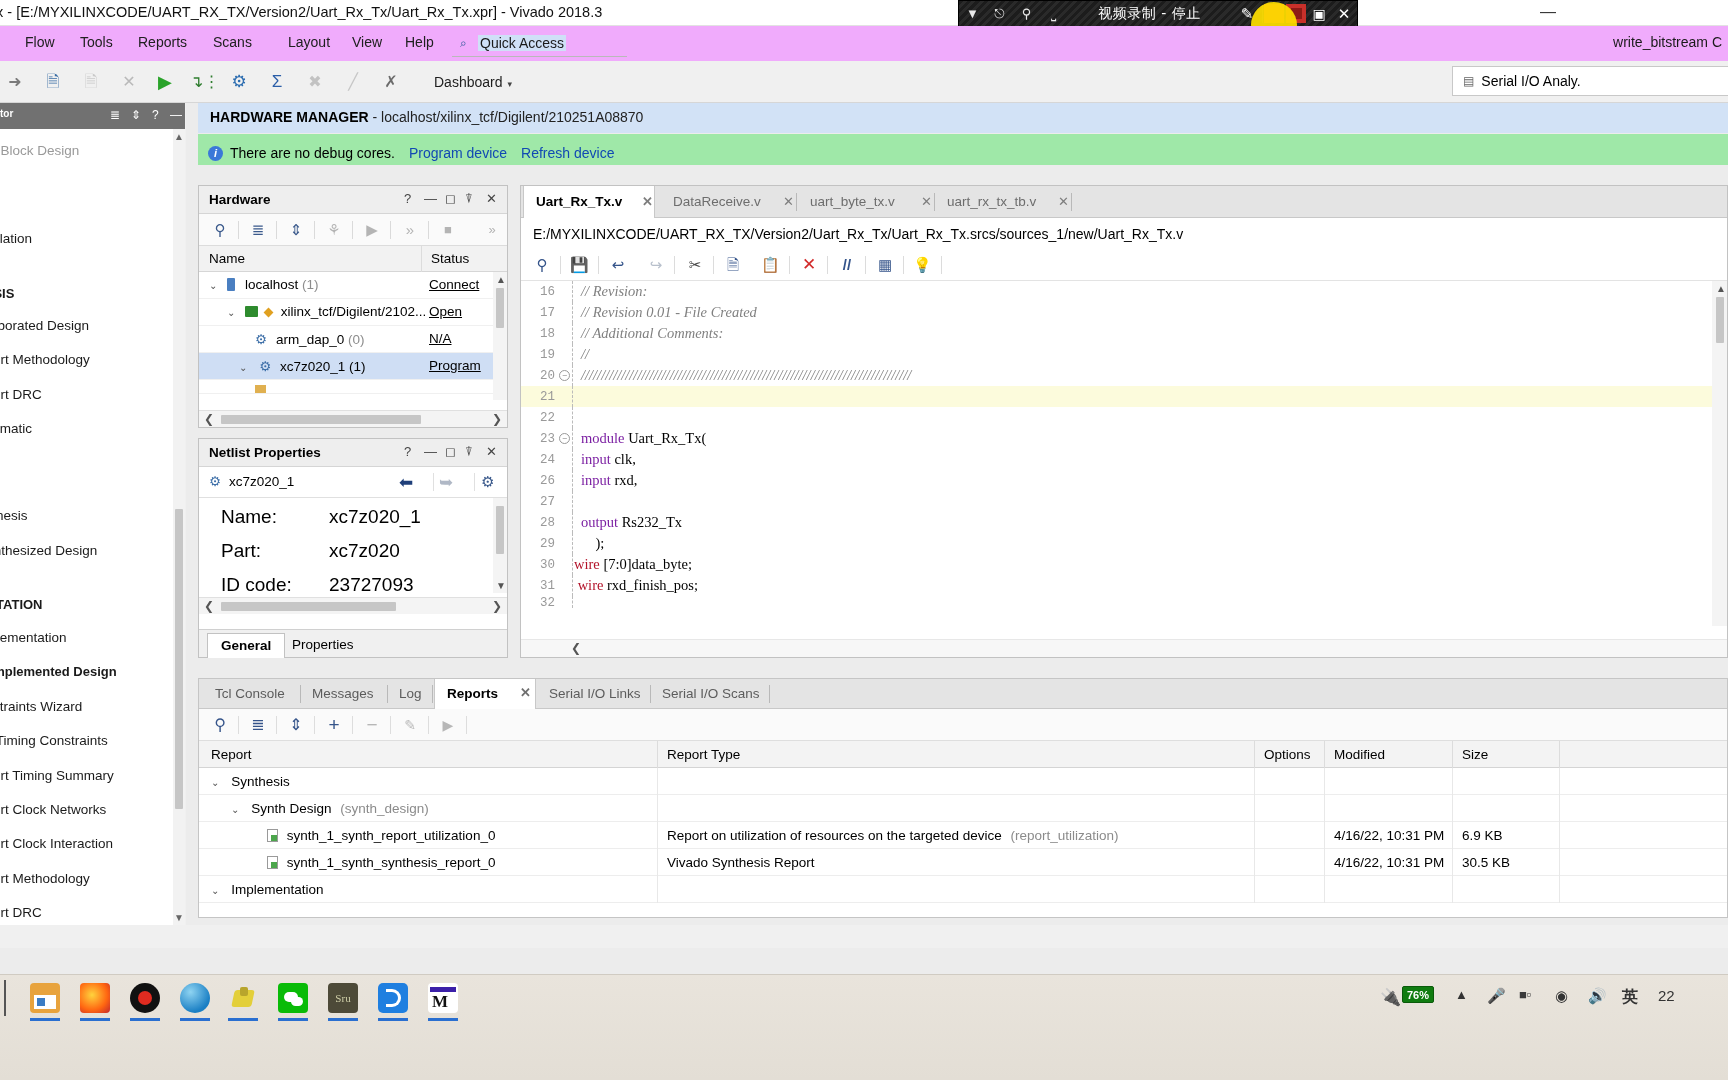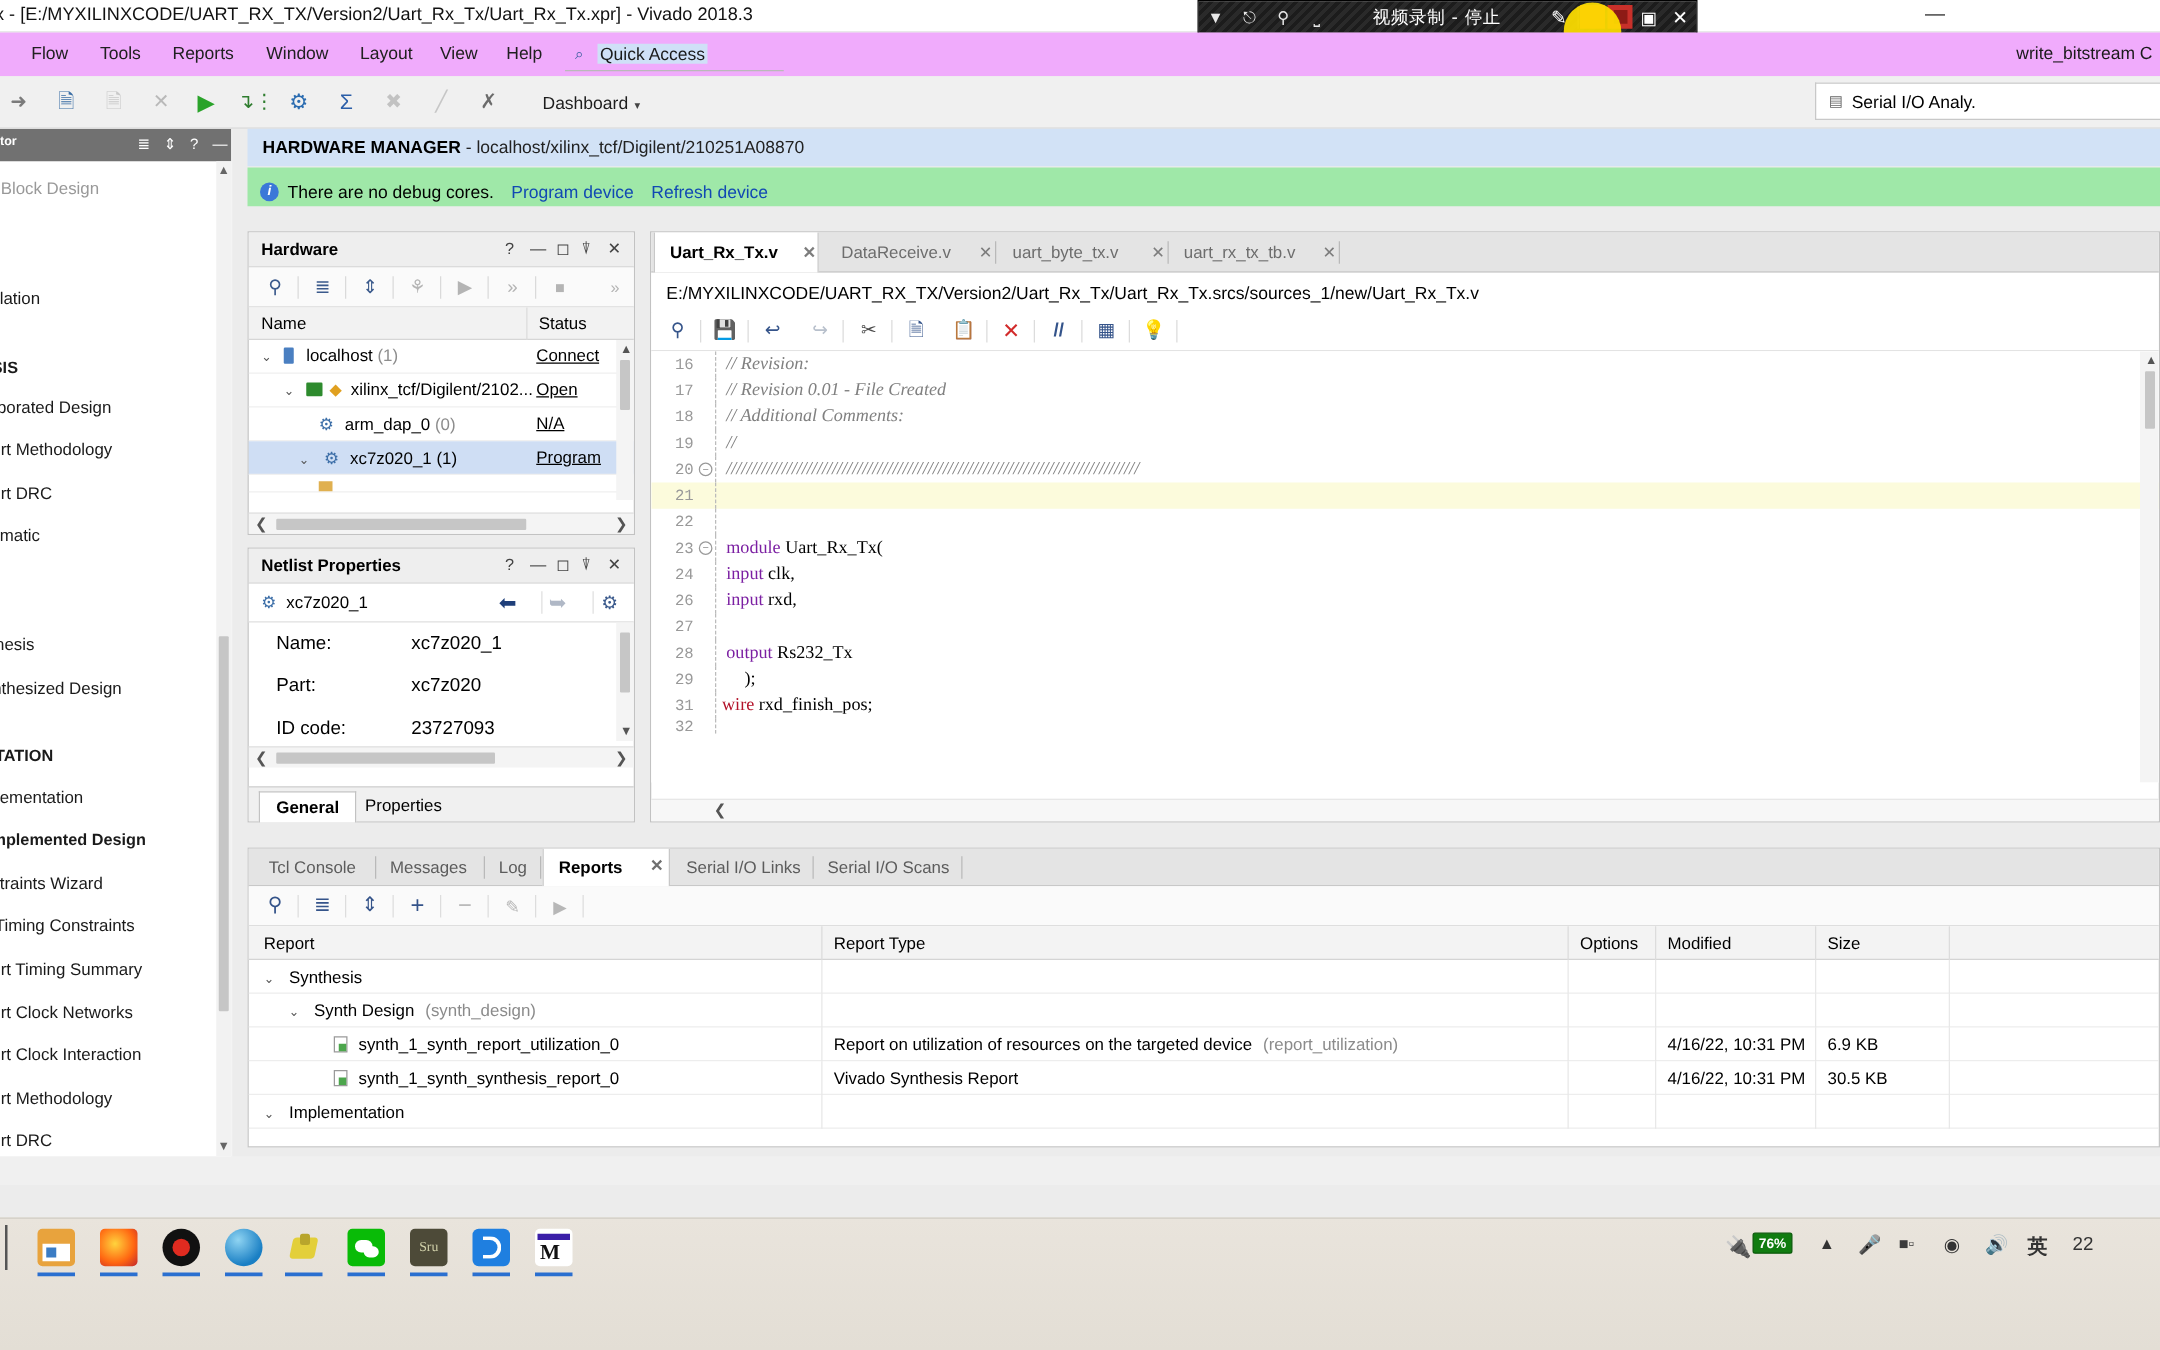--- a/index.html
+++ b/index.html
@@ -168,21 +168,21 @@
   .hscroll .bar { position: absolute; left: 22px; top: 4px; height: 9px; background: #c6c6c6; border-radius: 1px; }
   .hscroll .lt { position: absolute; left: 5px; top: 1px; font-size: 12px; color: #555; }
   .hscroll .rt { position: absolute; right: 5px; top: 1px; font-size: 12px; color: #555; }
 
   .vscroll { position: absolute; right: 0; width: 14px; background: #f4f4f4; }
   .vscroll .thumb { position: absolute; left: 3px; width: 8px; background: #c6c6c6; border-radius: 1px; }
   .vscroll .a { position: absolute; left: 3px; font-size: 10px; color: #555; }
 
   
   .np-tool { height: 31px; background: #fff; border-bottom: 1px solid #e0e0e0; position: relative; font-size: 13.5px; }
-  .np-row { position: relative; height: 34px; font-size: 15px; padding-left: 20px; }
+  .np-row { position: relative; height: 34px; font-size: 19px; padding-left: 20px; }
   .np-row .k { position: absolute; left: 22px; top: 8px; }
   .np-row .v { position: absolute; left: 130px; top: 8px; }
   .np-tabs { position: absolute; left: 0; bottom: 0; height: 28px; width: 100%;
              border-top: 1px solid #d0d0d0; background: #f0f0f0; }
   .np-tab { position: absolute; top: 3px; height: 25px; padding: 4px 13px 0 13px; font-size: 13.5px; }
   .np-tab.act { background: #fff; border: 1px solid #c2c2c2; border-bottom: none; font-weight: bold; }
 
   
   .ed-tabs { position: relative; height: 32px; background: #e4e4e4; border-bottom: 1px solid #c8c8c8; }
   .ed-tab { position: absolute; top: 0; height: 32px; font-size: 13.5px; color: #6d6d6d;
@@ -286,21 +286,21 @@
   <div class="cursor-glow"></div>
   <svg class="cursor-arrow" width="22" height="28" viewBox="0 0 22 28" style="position:absolute;left:1267px;top:6px;">
     <path d="M1 1 L1 21 L6 16.5 L9.5 24.5 L13 23 L9.5 15.5 L16 15 Z" fill="#ffffff" stroke="#000000" stroke-width="1.4"></path>
   </svg>
 
   <div class="menubar">
 
     <div class="mi" style="left:25px">Flow</div>
     <div class="mi" style="left:80px">Tools</div>
     <div class="mi" style="left:138px">Reports</div>
-    <div class="mi" style="left:213px">Window</div>
+    <div class="mi" style="left:213px">Scans</div>
     <div class="mi" style="left:288px">Layout</div>
     <div class="mi" style="left:352px">View</div>
     <div class="mi" style="left:405px">Help</div>
 
     <div class="qa-wrap">
       <div class="qa-ic">⌕</div>
       <div class="qa-txt">Quick Access</div>
     </div>
     <div class="wbs">write_bitstream C</div>
   </div>
@@ -617,20 +617,25 @@
           <span class="ln">28</span>
           <span class="gut"></span>
           <span class="tx"><span class="kw">output </span><span class="pl">Rs232_Tx</span></span>
         </div>
       <div class="cl">
           <span class="ln">29</span>
           <span class="gut"></span>
           <span class="tx" style="white-space:pre">    );</span>
         </div>
       <div class="cl">
+          <span class="ln">30</span>
+          <span class="gut"></span>
+          <span class="tx" style="left:53px"><span class="kw2">wire </span><span class="pl">[7:0]data_byte;</span></span>
+        </div>
+      <div class="cl">
           <span class="ln">31</span>
           <span class="gut"></span>
           <span class="tx" style="left:53px;white-space:pre"><span class="kw2"> wire </span><span class="pl">rxd_finish_pos;</span></span>
         </div>
       <div class="cl" style="height:12px;overflow:hidden">
           <span class="ln" style="top:0">32</span>
           <span class="gut"></span>
         </div>
 
       <div class="vscroll" style="top:0;height:345px;right:0;width:15px;">

